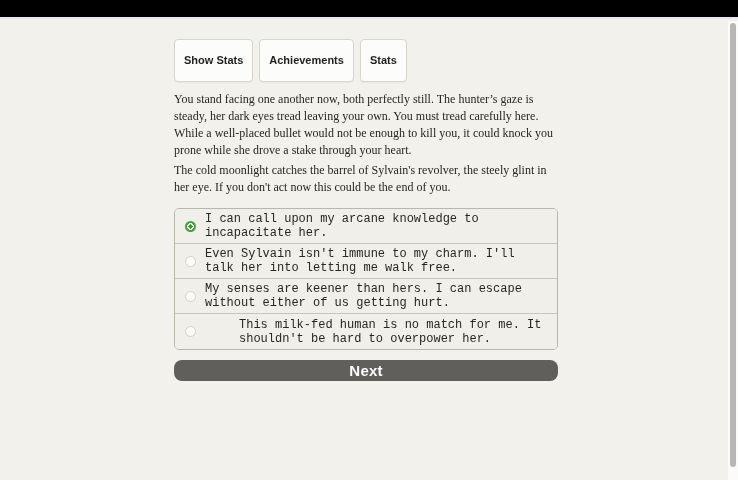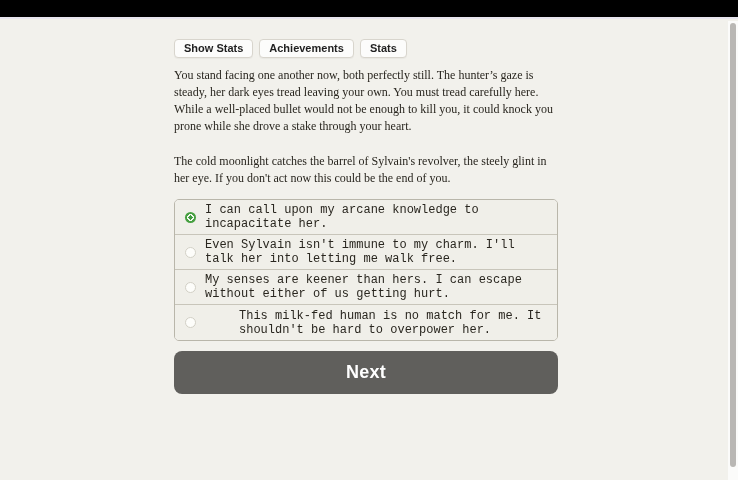--- a/index.html
+++ b/index.html
@@ -11,41 +11,41 @@
 
   .scroll-track { position:absolute; right:0; top:21px; width:10px; height:459px;
                   background:#fbfbfa; }
   .scroll-thumb { position:absolute; left:2px; top:2px; width:6px; height:444px;
                   background:#b9b7b4; border-radius:3px; }
 
   .column { position:absolute; left:174px; top:21px; width:384px; }
 
   .toolbar { display:flex; gap:6px; margin-top:18px; }
   .tb-btn { background:#fcfcfb; border:1px solid #d8d5cd; border-radius:4px;
-            padding:2px 9px; font-size:11px; font-weight:600; color:#1f1f1f;
+            padding:14px 9px; font-size:11px; font-weight:600; color:#1f1f1f;
             line-height:13px; cursor:pointer; box-shadow:0 1px 1px rgba(0,0,0,0.04);
             font-family:"Liberation Sans", sans-serif; }
 
   .story p { font-family:"Liberation Serif", serif; font-size:12px; line-height:17px;
              color:#29261f; margin-top:9px; }
-  .story p + p { margin-top:18px; }
+  .story p + p { margin-top:3px; }
 
   .choices { margin-top:12px; border:1px solid #b9b6aa; border-radius:5px; overflow:hidden; }
   .choice-row { display:flex; align-items:center; height:35px; padding:0 10px;
                 background:#f0efe9; border-bottom:1px solid #c8c5ba; cursor:pointer; }
   .choice-row:last-child { border-bottom:none;gap:34px; }
   .radio { width:11px; height:11px; border-radius:50%; flex:0 0 auto;
            background:#fdfdfa; border:1px solid #d2d0c6; }
   .radio.selected { border:none;
            background:radial-gradient(circle, #3f9a3f 0 2.2px, #f3f8f0 2.2px 3.6px, #47a041 3.6px); }
   .choice-label { margin-left:9px; font-family:Liberation Mono, monospace;
                   font-size:12px; color:#29261f; }
 
-  .next-btn { margin-top:10px; width:100%; height:43px; background:#605f5c;
-              border:none; border-radius:8px; color:#fff; font-size:18px;
+  .next-btn { margin-top:10px; width:100%; height:21px; background:#605f5c;
+              border:none; border-radius:8px; color:#fff; font-size:15px;
               font-weight:bold; letter-spacing:0.2px; cursor:pointer;
               display:flex; align-items:center; justify-content:center;
               font-family:"Liberation Sans", sans-serif; }
 </style>
 </head>
 <body>
 
 <div class="topbar"></div>
 
 <div class="scroll-track">

